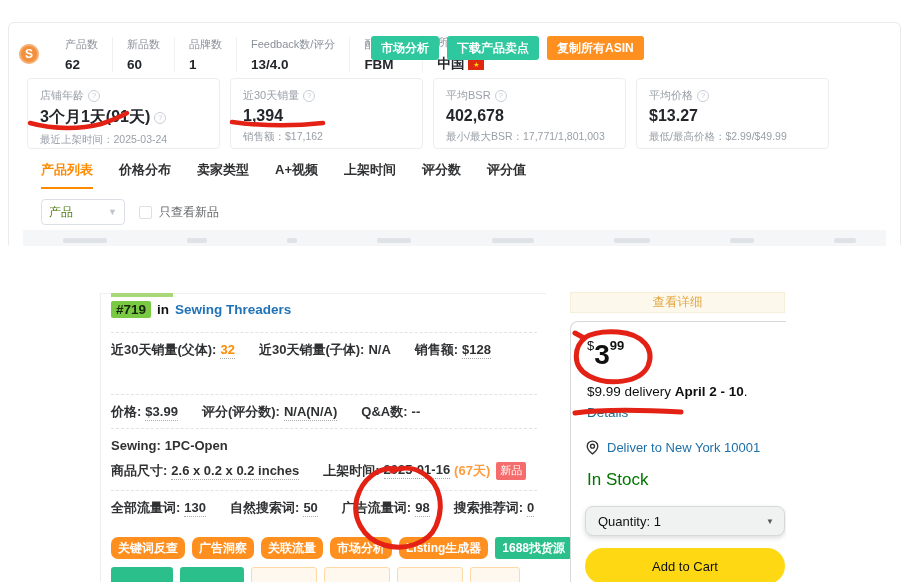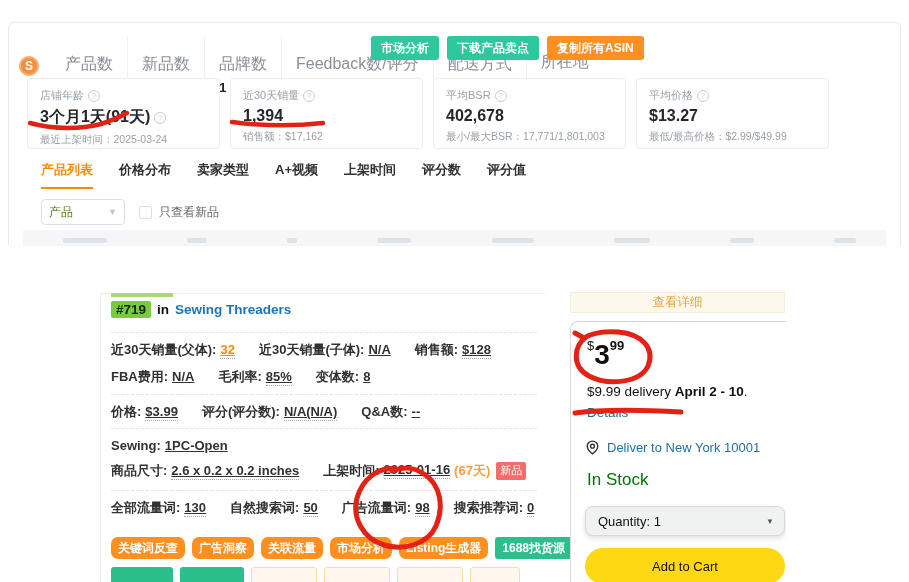--- a/index.html
+++ b/index.html
@@ -9,21 +9,21 @@
 
   
   .top-panel { position:absolute; left:8px; top:22px; width:893px; height:223px;
     background:#fff; border:1px solid #eaeaea; border-bottom:none; border-radius:6px 6px 0 0; }
   .stats-row { position:absolute; left:10px; top:12px; display:flex; align-items:center; }
   .logo { width:20px; height:20px; border-radius:50%; background:#f2903d; color:#fff;
     font-size:12px; font-weight:bold; display:flex; align-items:center; justify-content:center;
     box-shadow:inset 0 0 0 2px rgba(255,255,255,.28); margin-right:12px; }
   .stat { padding:0 14px; }
   .stat + .stat { border-left:1px solid #f1f1f1; }
-  .stat .s-label { font-size:16px; color:#8a8f99; white-space:nowrap;margin-top:17px; }
+  .stat .s-label { font-size:11px; color:#8a8f99; white-space:nowrap; }
   .stat .s-value { font-size:13.5px; font-weight:bold; color:#23262b; margin-top:5px; white-space:nowrap; display:flex; align-items:center; gap:4px;}
   .flag { display:inline-block; width:16px; height:11px; background:#de2910; color:#ffde00;
     font-size:7px; line-height:11px; text-align:center; }
   .actions { position:absolute; left:362px; top:13px; display:flex; gap:8px; }
   .btn { height:24px; border:none; border-radius:3px; color:#fff; font-size:12px; font-weight:bold;
     padding:0 10px; cursor:pointer; white-space:nowrap; font-family:inherit; }
   .btn.green { background:#2ec79e; }
   .btn.orange { background:#ff8f1f; }
 
   .cards { position:absolute; left:18px; top:55px; display:flex; gap:10px; }
@@ -55,21 +55,21 @@
   .prod-panel { position:absolute; left:100px; top:293px; width:446px; height:289px; background:#fff;
     border-left:1px solid #ededed; border-top:1px solid #f0f0f0; padding-left:12px; }
   .green-strip { position:absolute; left:10px; top:-1px; width:62px; height:4px; background:#a8d878; }
   .rank-line { position:absolute; left:10px; top:7px; display:flex; align-items:center; gap:6px; }
   .rank-badge { background:#7ac943; color:#15240a; font-size:13.5px; font-weight:bold; padding:1px 5px; border-radius:2px; }
   .rank-in { font-size:13.5px; font-weight:bold; color:#111; }
   .cat-link { font-size:13.5px; font-weight:bold; color:#2173b8; cursor:pointer; }
   .dash { position:absolute; left:10px; width:426px; border-top:1px dashed #e3e3e3; }
   .fline { position:absolute; left:10px; display:flex; gap:24px; align-items:center; white-space:nowrap; }
   .lbl { font-size:13px; font-weight:bold; color:#303133; }
-  .val { font-size:13px; font-weight:bold; color:#303133; margin-left:4px;text-decoration:underline; }
+  .val { font-size:13px; font-weight:bold; color:#303133; margin-left:4px; }
   .dotted { border-bottom:1px dotted #a9a9a9; padding-bottom:1px; }
   .val.orange { color:#ff8a00; }
   .age { font-size:13px; font-weight:bold; color:#ff9c3f; margin-left:4px; }
   .new-badge { background:#f56c6c; color:#fff; font-size:11px; padding:1.5px 4px; border-radius:2px; margin-left:6px; font-weight:normal;}
   .tags { position:absolute; left:10px; display:flex; gap:7px; }
   .tag { height:22px; border:none; border-radius:3px; color:#fff; font-size:12px; font-weight:bold;
     padding:0 7px; cursor:pointer; white-space:nowrap; font-family:inherit;}
   .tag.t-orange { background:#ff8f1f;border-radius:7px; }
   .tag.t-green { background:#2bbf8b; }
   .stub { height:22px; border-radius:3px; cursor:pointer; }
@@ -232,25 +232,20 @@
       <span class="cat-link">Sewing Threaders</span>
     </div>
     <div class="dash" style="top:38px"></div>
 
     <div class="fline" style="top:46px">
       <span><span class="lbl">近30天销量(父体):</span><span class="val orange dotted">32</span></span>
       <span><span class="lbl">近30天销量(子体):</span><span class="val">N/A</span></span>
       <span><span class="lbl">销售额:</span><span class="val dotted">$128</span></span>
     </div>
 
-    <div class="fline" style="top:73px">
-      <span><span class="lbl">FBA费用:</span><span class="val">N/A</span></span>
-      <span><span class="lbl">毛利率:</span><span class="val dotted">85%</span></span>
-      <span><span class="lbl">变体数:</span><span class="val">8</span></span>
-    </div>
     <div class="dash" style="top:100px"></div>
 
     <div class="fline" style="top:108px">
       <span><span class="lbl">价格:</span><span class="val dotted">$3.99</span></span>
       <span><span class="lbl">评分(评分数):</span><span class="val dotted">N/A(N/A)</span></span>
       <span><span class="lbl">Q&amp;A数:</span><span class="val">--</span></span>
     </div>
     <div class="dash" style="top:134px"></div>
 
     <div class="fline" style="top:142px">

